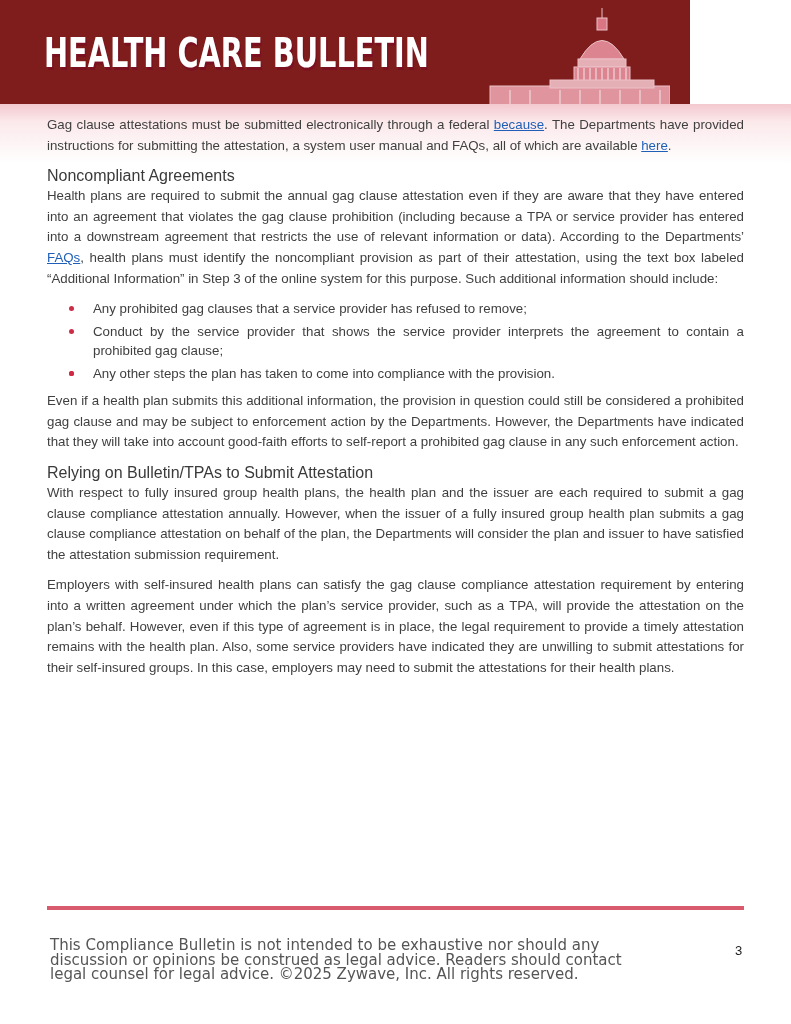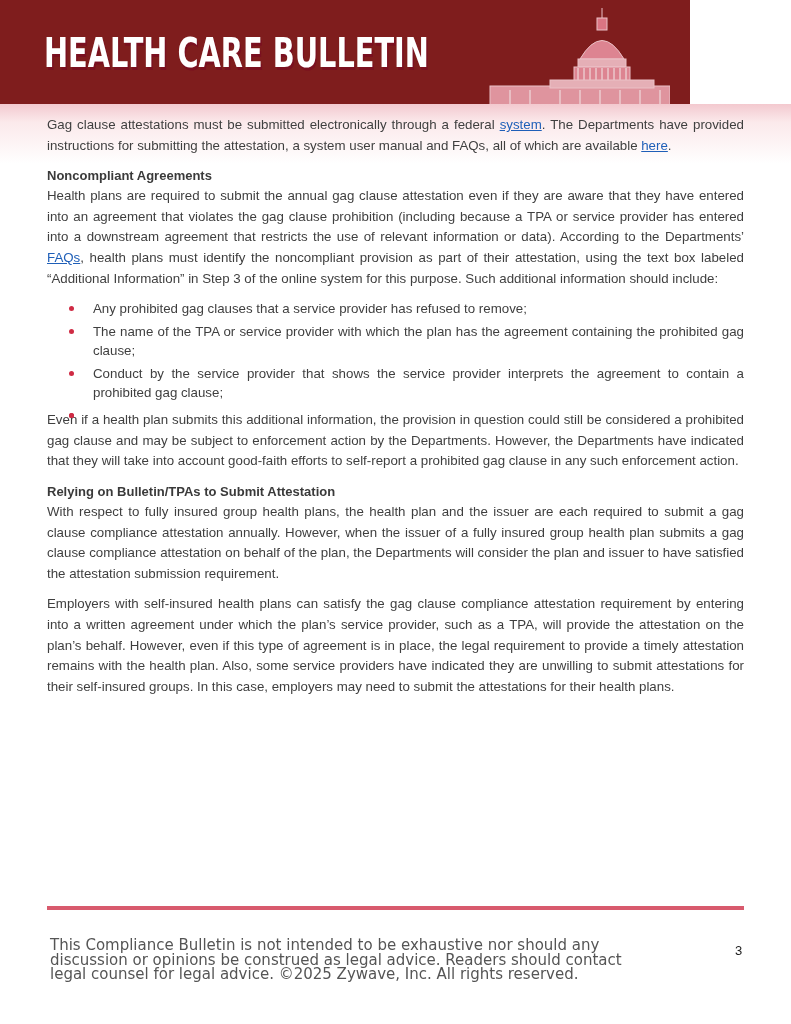--- a/index.html
+++ b/index.html
@@ -14,21 +14,21 @@
                   font-family: "DejaVu Sans", sans-serif; font-weight: bold;
                   font-size: 40px; letter-spacing: 0px; color: #ffffff;
                   transform: scaleX(0.72); transform-origin: left top;
                   text-shadow: 2px 3px 0 #7a1020; white-space: nowrap; }
   .capitol { position: absolute; right: 20px; top: 4px; width: 220px; height: 104px; opacity: 0.9; }
 
   .content { position: absolute; left: 47px; top: 115px; width: 697px;
              font-size: 13.3px; line-height: 20.6px; }
   .content p { margin: 0 0 10px 0; text-align: justify; }
   .content a { color: #1f5fb8; text-decoration: underline; }
-  h2 { margin: 6px 0 0 0; font-size: 13px; font-weight: bold; color: #3a3a3a; line-height: 20px; }
+  h2 { margin: 6px 0 0 0; font-size: 16px; font-weight: normal; color: #3a3a3a; line-height: 20px; }
   ul { list-style: none; margin: 4px 0 8px 0; padding: 0; }
   ul li { position: relative; padding-left: 46px; margin-bottom: 4px; text-align: justify; line-height: 19px; }
   ul li .bullet { position: absolute; left: 22px; top: 7px; width: 5px; height: 5px;
                   border-radius: 50%; background: #cf2b44; }
 
   .footer-rule { position: absolute; left: 47px; top: 906px; width: 697px; height: 4px;
                  background: #d85a6d; }
   .footer-text { position: absolute; left: 50px; top: 938px; width: 600px;
                  font-family: "DejaVu Sans", sans-serif; font-size: 15px; line-height: 14.5px; color: #555; }
   .page-number { position: absolute; left: 735px; top: 943px; font-family: "Liberation Sans", sans-serif;
@@ -68,31 +68,30 @@
           <line x1="170" y1="86" x2="170" y2="102"></line>
         <line x1="190" y1="86" x2="190" y2="102"></line>
           <line x1="210" y1="86" x2="210" y2="102"></line>
       </g>
     </g>
   </svg>
 </div>
 <div class="banner-fade"></div>
 
 <div class="content">
-  <p><span>Gag clause attestations must be submitted electronically through a federal </span><a>system</a><span>. The Departments have provided instructions for submitting the attestation, a system user manual and FAQs, all of which are available </span><a>here</a><span>.</span></p>
+  <p><span>Gag clause attestations must be submitted electronically through a federal </span><a>because</a><span>. The Departments have provided instructions for submitting the attestation, a system user manual and FAQs, all of which are available </span><a>here</a><span>.</span></p>
 
   <h2>Noncompliant Agreements</h2>
   <p><span>Health plans are required to submit the annual gag clause attestation even if they are aware that they have entered into an agreement that violates the gag clause prohibition (including because a TPA or service provider has entered into a downstream agreement that restricts the use of relevant information or data). According to the Departments’ </span><a>FAQs</a><span>, health plans must identify the noncompliant provision as part of their attestation, using the text box labeled “Additional Information” in Step 3 of the online system for this purpose. Such additional information should include:</span></p>
 
   <ul>
     <li><span class="bullet"></span><span>Any prohibited gag clauses that a service provider has refused to remove;</span></li>
-    <li><span class="bullet"></span><span>The name of the TPA or service provider with which the plan has the agreement containing the prohibited gag clause;</span></li>
     <li><span class="bullet"></span><span>Conduct by the service provider that shows the service provider interprets the agreement to contain a prohibited gag clause;</span></li>
     <li><span class="bullet"></span></li>
-    <li><span class="bullet"></span></li>
+    <li><span class="bullet"></span><span>Any other steps the plan has taken to come into compliance with the provision.</span></li>
   </ul>
 
   <p>Even if a health plan submits this additional information, the provision in question could still be considered a prohibited gag clause and may be subject to enforcement action by the Departments. However, the Departments have indicated that they will take into account good-faith efforts to self-report a prohibited gag clause in any such enforcement action.</p>
 
   <h2>Relying on Bulletin/TPAs to Submit Attestation</h2>
   <p>With respect to fully insured group health plans, the health plan and the issuer are each required to submit a gag clause compliance attestation annually. However, when the issuer of a fully insured group health plan submits a gag clause compliance attestation on behalf of the plan, the Departments will consider the plan and issuer to have satisfied the attestation submission requirement.</p>
   <p>Employers with self-insured health plans can satisfy the gag clause compliance attestation requirement by entering into a written agreement under which the plan’s service provider, such as a TPA, will provide the attestation on the plan’s behalf. However, even if this type of agreement is in place, the legal requirement to provide a timely attestation remains with the health plan. Also, some service providers have indicated they are unwilling to submit attestations for their self-insured groups. In this case, employers may need to submit the attestations for their health plans.</p>
 </div>
 
 <div class="footer-rule"></div>

